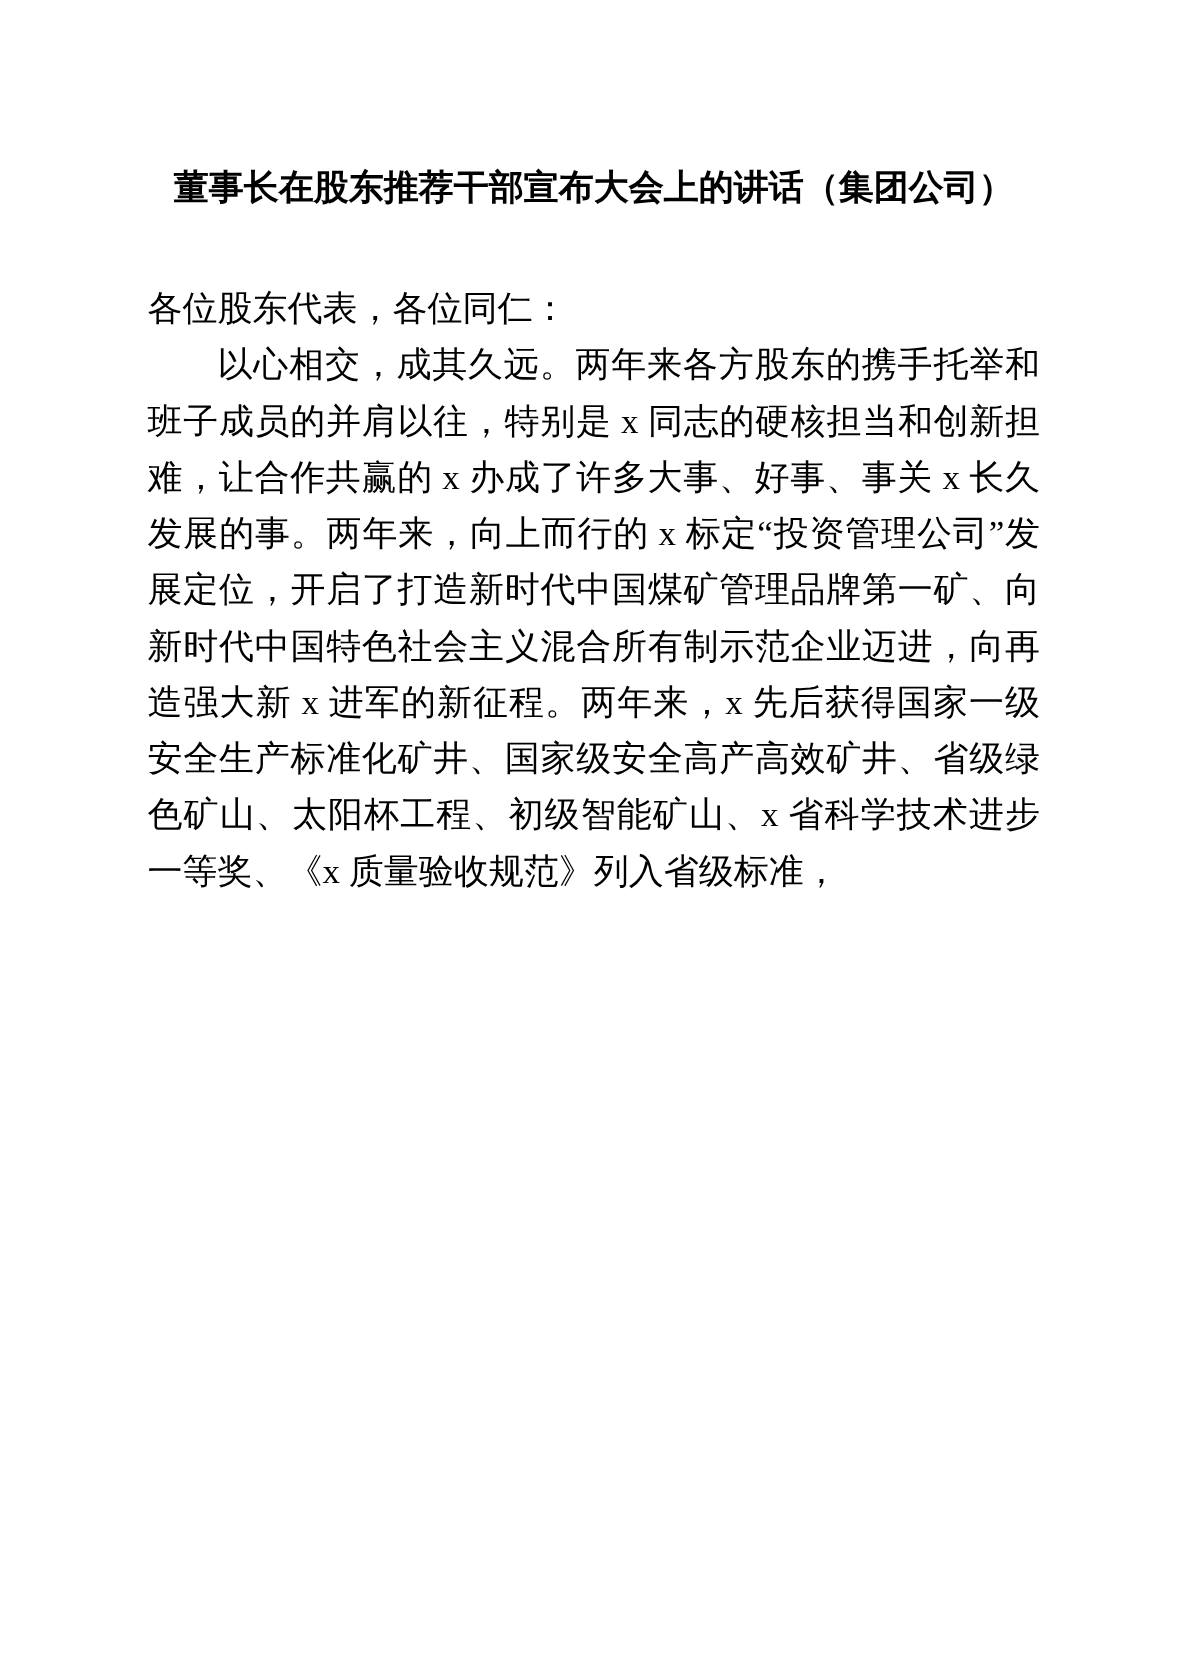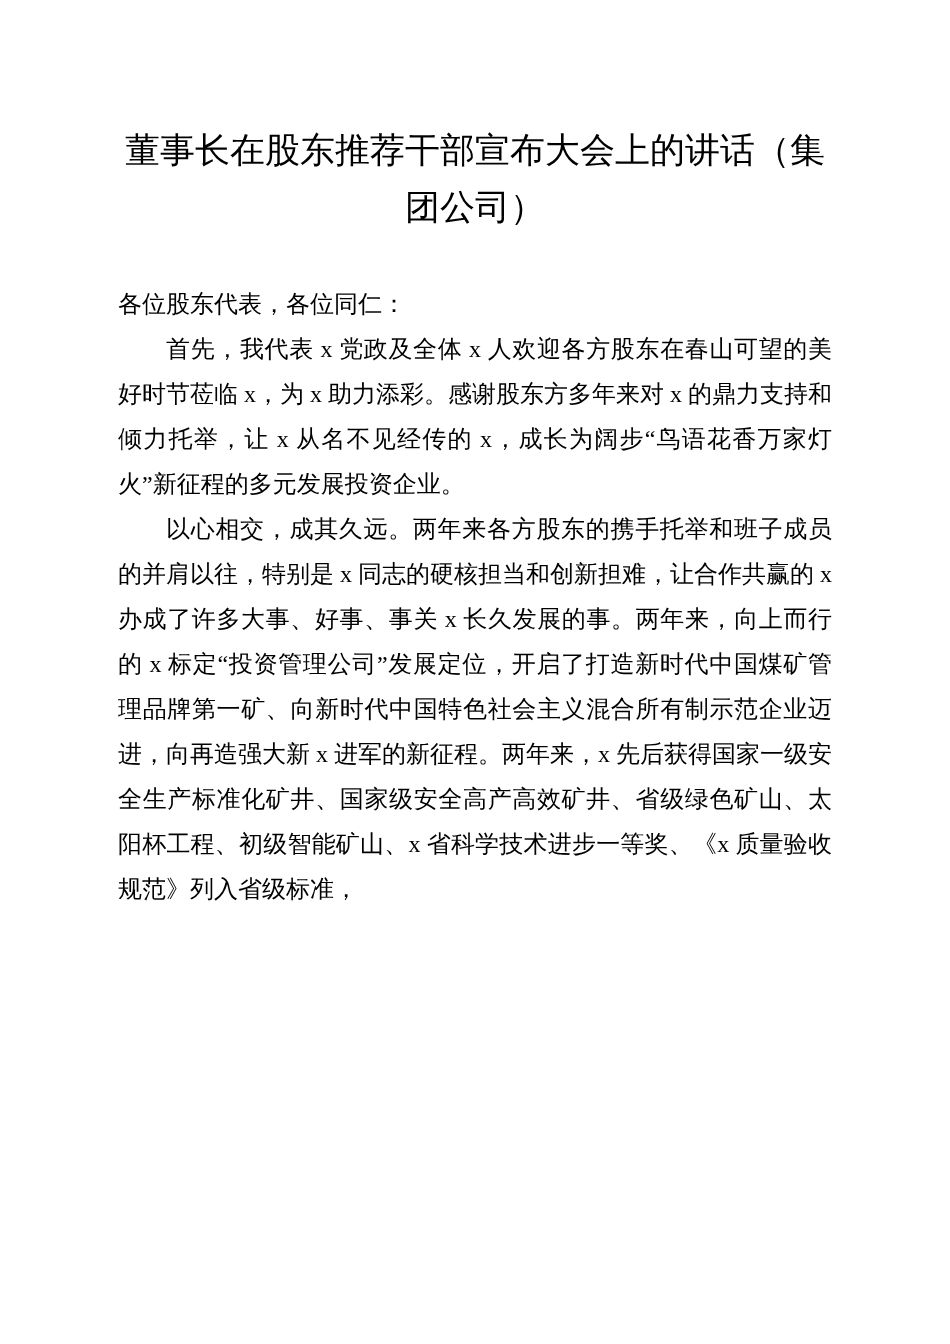--- a/index.html
+++ b/index.html
@@ -13,42 +13,41 @@
     width: 950px;
     height: 1344px;
     background: #ffffff;
     color: #000000;
     padding: 122px 118px 0 118px;
     overflow: hidden;
     font-family: "Liberation Serif", "DejaVu Serif", serif;
   }
   .doc-title {
     margin: 0 0 46px 0;
-    font-size: 35px;
+    font-size: 28px;
     line-height: 57px;
-    font-weight: normal;
+    font-weight: bold;
     text-align: center;
     letter-spacing: 0;
   }
   .para {
     margin: 0;
-    font-size: 24px;
+    font-size: 28px;
     line-height: 45px;
     text-align: justify;
     word-break: break-all;
   }
   .para.indent {
     text-indent: 2em;
   }
 </style>
 </head>
 <body>
 
 <div class="page">
   <h1 class="doc-title">董事长在股东推荐干部宣布大会上的讲话（集团公司）</h1>
 
   <p class="para">各位股东代表，各位同仁：</p>
 
-  <p class="para indent">首先，我代表 x 党政及全体 x 人欢迎各方股东在春山可望的美好时节莅临 x，为 x 助力添彩。感谢股东方多年来对 x 的鼎力支持和倾力托举，让 x 从名不见经传的 x，成长为阔步“鸟语花香万家灯火”新征程的多元发展投资企业。</p>
 
 
   <p class="para indent">以心相交，成其久远。两年来各方股东的携手托举和班子成员的并肩以往，特别是 x 同志的硬核担当和创新担难，让合作共赢的 x 办成了许多大事、好事、事关 x 长久发展的事。两年来，向上而行的 x 标定“投资管理公司”发展定位，开启了打造新时代中国煤矿管理品牌第一矿、向新时代中国特色社会主义混合所有制示范企业迈进，向再造强大新 x 进军的新征程。两年来，x 先后获得国家一级安全生产标准化矿井、国家级安全高产高效矿井、省级绿色矿山、太阳杯工程、初级智能矿山、x 省科学技术进步一等奖、《x 质量验收规范》列入省级标准，</p>
 </div>
 
 </body></html>

